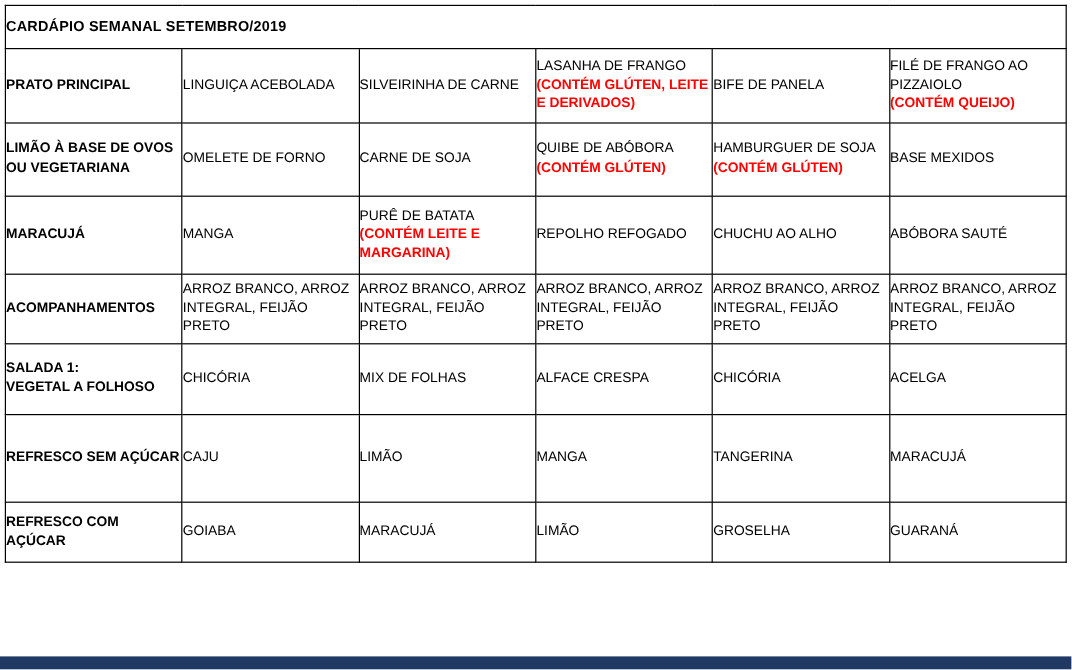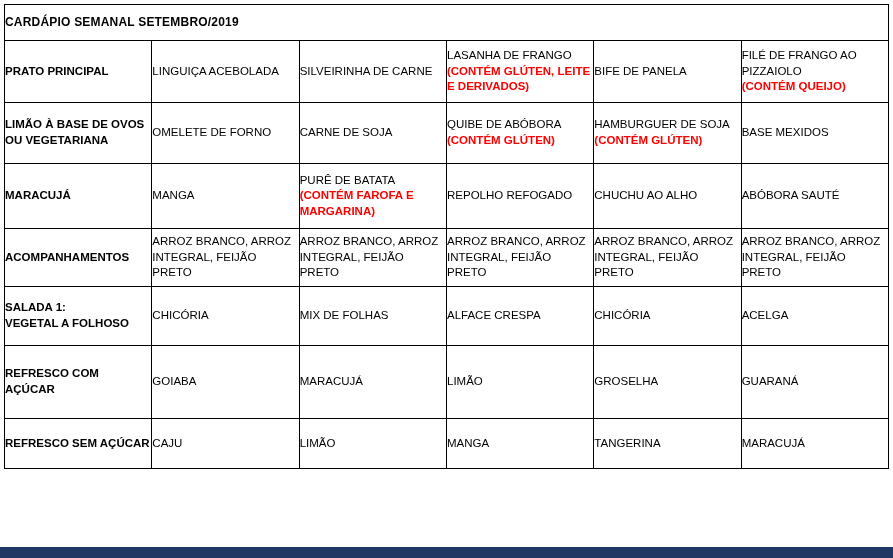--- a/index.html
+++ b/index.html
@@ -92,21 +92,21 @@
           <th class="row-label">LIMÃO À BASE DE OVOS OU VEGETARIANA</th>
           <td class="menu-cell"><span>OMELETE DE FORNO</span></td>
           <td class="menu-cell"><span>CARNE DE SOJA</span></td>
           <td class="menu-cell"><span>QUIBE DE ABÓBORA</span><div class="warning">(CONTÉM GLÚTEN)</div></td>
           <td class="menu-cell"><span>HAMBURGUER DE SOJA</span><div class="warning">(CONTÉM GLÚTEN)</div></td>
           <td class="menu-cell"><span>BASE MEXIDOS</span></td>
         </tr>
         <tr>
           <th class="row-label">MARACUJÁ</th>
           <td class="menu-cell"><span>MANGA</span></td>
-          <td class="menu-cell"><span>PURÊ DE BATATA</span><div class="warning">(CONTÉM FAROFA E MARGARINA)</div></td>
+          <td class="menu-cell"><span>PURÊ DE BATATA</span><div class="warning">(CONTÉM LEITE E MARGARINA)</div></td>
           <td class="menu-cell"><span>REPOLHO REFOGADO</span></td>
           <td class="menu-cell"><span>CHUCHU AO ALHO</span></td>
           <td class="menu-cell"><span>ABÓBORA SAUTÉ</span></td>
         </tr>
         <tr>
           <th class="row-label">ACOMPANHAMENTOS</th>
           <td class="menu-cell"><span>ARROZ BRANCO, ARROZ INTEGRAL, FEIJÃO PRETO</span></td>
           <td class="menu-cell"><span>ARROZ BRANCO, ARROZ INTEGRAL, FEIJÃO PRETO</span></td>
           <td class="menu-cell"><span>ARROZ BRANCO, ARROZ INTEGRAL, FEIJÃO PRETO</span></td>
           <td class="menu-cell"><span>ARROZ BRANCO, ARROZ INTEGRAL, FEIJÃO PRETO</span></td>
@@ -115,31 +115,31 @@
         <tr>
           <th class="row-label">SALADA 1:
 VEGETAL A FOLHOSO</th>
           <td class="menu-cell"><span>CHICÓRIA</span></td>
           <td class="menu-cell"><span>MIX DE FOLHAS</span></td>
           <td class="menu-cell"><span>ALFACE  CRESPA</span></td>
           <td class="menu-cell"><span>CHICÓRIA</span></td>
           <td class="menu-cell"><span>ACELGA</span></td>
         </tr>
         <tr>
+          <th class="row-label">REFRESCO SEM AÇÚCAR</th>
+          <td class="menu-cell"><span>CAJU</span></td>
+          <td class="menu-cell"><span>LIMÃO</span></td>
+          <td class="menu-cell"><span>MANGA</span></td>
+          <td class="menu-cell"><span>TANGERINA</span></td>
+          <td class="menu-cell"><span>MARACUJÁ</span></td>
+        </tr>
+        <tr>
           <th class="row-label">REFRESCO COM AÇÚCAR</th>
           <td class="menu-cell"><span>GOIABA</span></td>
           <td class="menu-cell"><span>MARACUJÁ</span></td>
           <td class="menu-cell"><span>LIMÃO</span></td>
           <td class="menu-cell"><span>GROSELHA</span></td>
           <td class="menu-cell"><span>GUARANÁ</span></td>
         </tr>
-        <tr>
-          <th class="row-label">REFRESCO SEM AÇÚCAR</th>
-          <td class="menu-cell"><span>CAJU</span></td>
-          <td class="menu-cell"><span>LIMÃO</span></td>
-          <td class="menu-cell"><span>MANGA</span></td>
-          <td class="menu-cell"><span>TANGERINA</span></td>
-          <td class="menu-cell"><span>MARACUJÁ</span></td>
-        </tr>
       </tbody>
   </table>
   <div class="footer-bar"></div>
 </div>
 
 </body></html>

